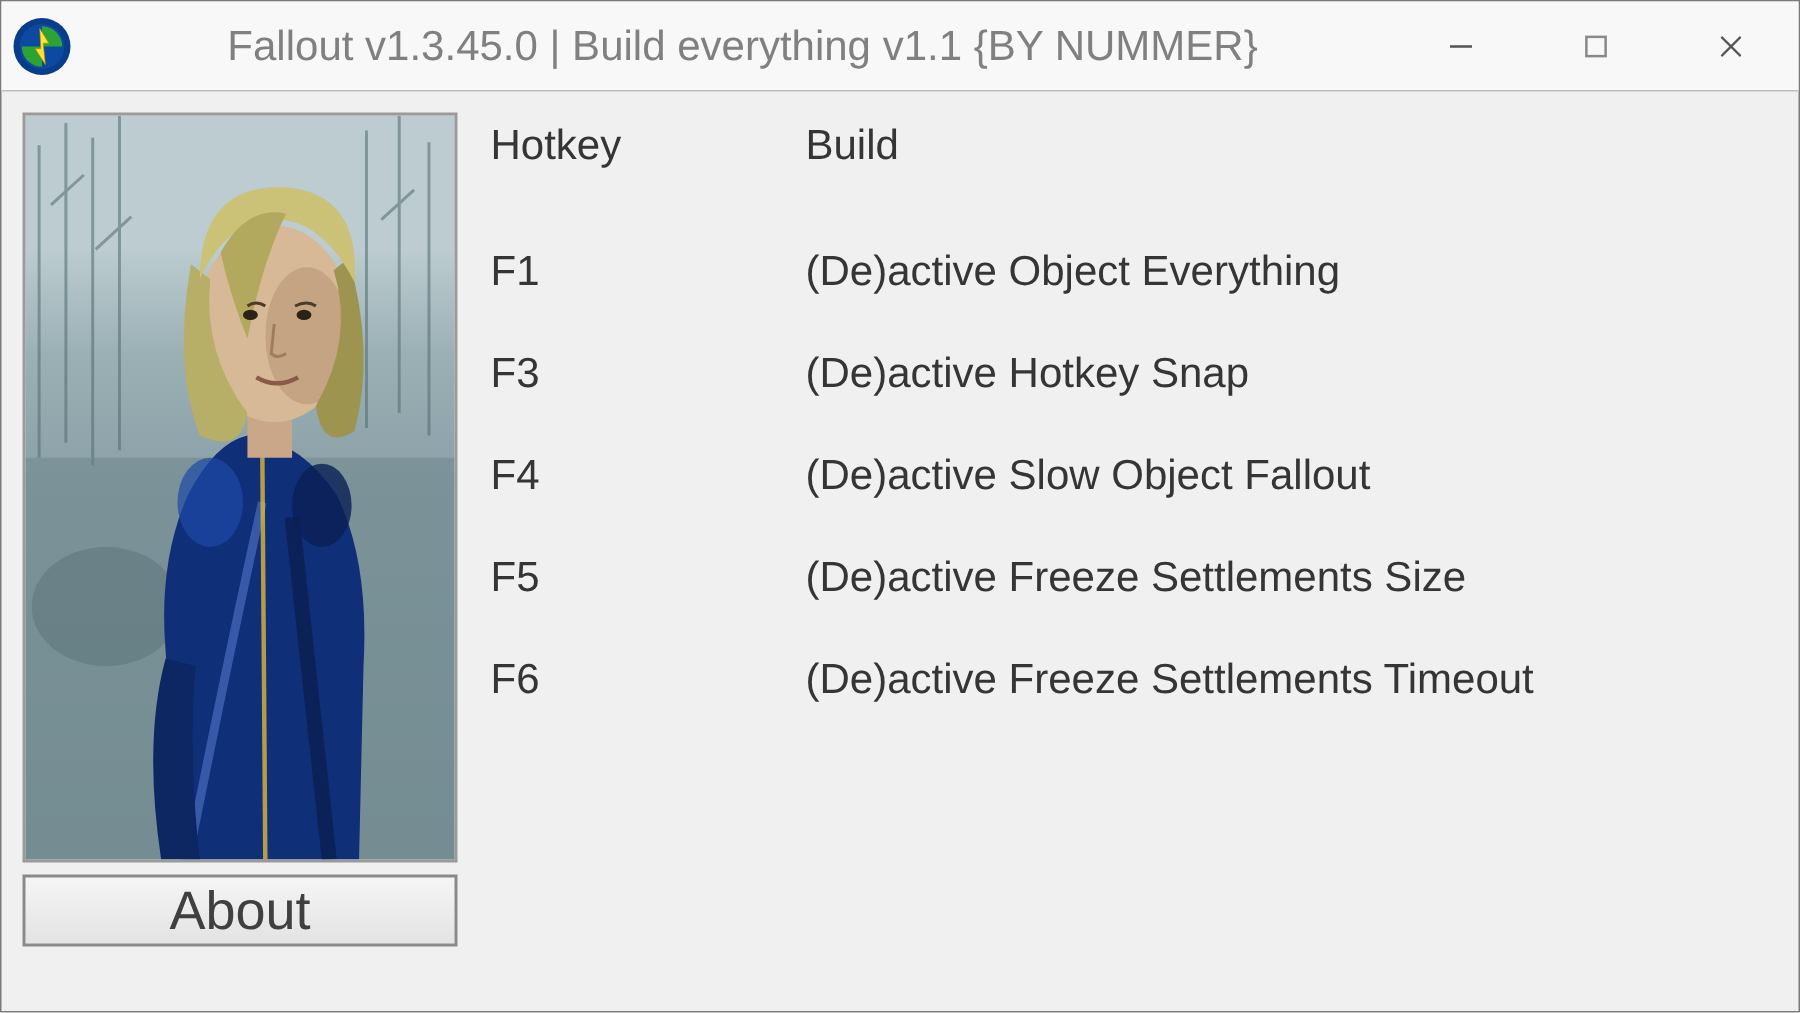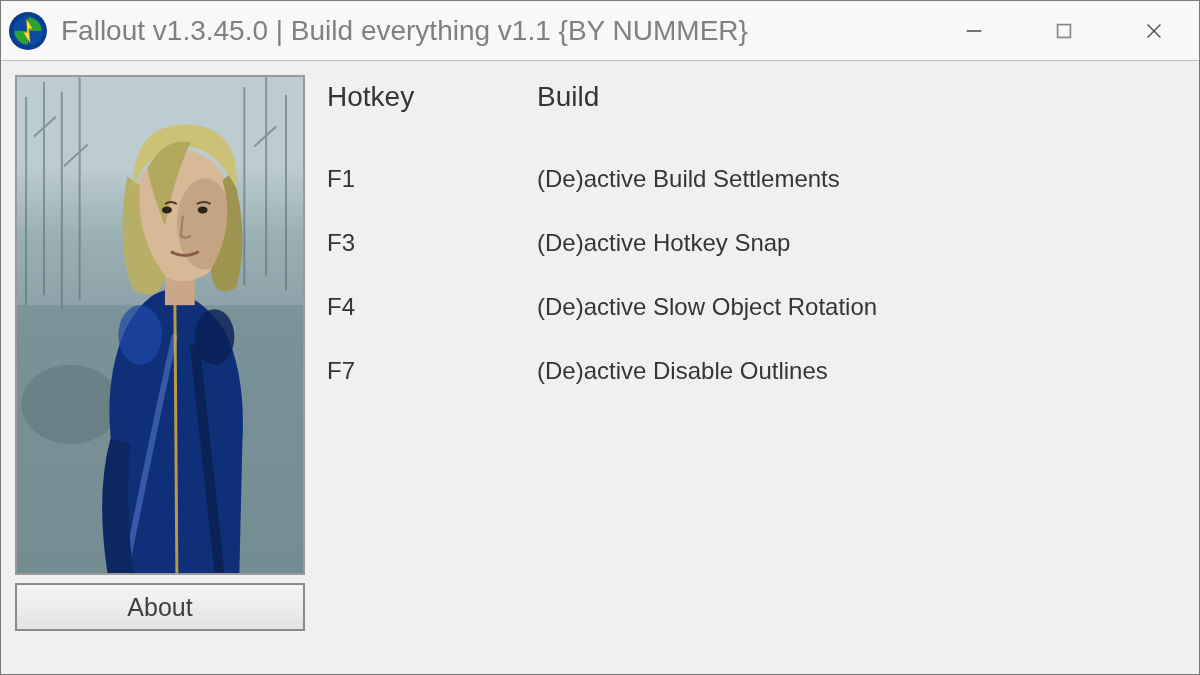--- a/index.html
+++ b/index.html
@@ -39,20 +39,21 @@
       margin-right: 14px;
     }
     .app-icon svg { width: 30px; height: 30px; }
     .title-text {
       font-size: 28px;
       color: #808080;
       font-weight: 400;
       flex: 1;
       white-space: nowrap;
       overflow: hidden;
+      text-align: center;
     }
     .win-controls {
       display: flex;
       height: 100%;
     }
     .win-btn {
       width: 90px;
       display: flex;
       align-items: center;
       justify-content: center;
@@ -84,21 +85,21 @@
         #7d9599 100%);
       position: relative;
       overflow: hidden;
     }
     .char-image svg { position: absolute; inset: 0; width: 100%; height: 100%; }
     .about-btn {
       margin-top: 8px;
       height: 48px;
       background: linear-gradient(#f5f5f5, #e3e3e3);
       border: 2px solid #8a8a8a;
-      font-size: 25px;
+      font-size: 36px;
       color: #404040;
       display: flex;
       align-items: center;
       justify-content: center;
       cursor: pointer;
       font-family: inherit;
     }
     .right-panel {
       flex: 1;
       padding-top: 6px;
@@ -106,21 +107,21 @@
     table { width: 100%; border-collapse: collapse; }
     th {
       text-align: left;
       font-weight: 400;
       font-size: 28px;
       color: #353535;
       padding-bottom: 34px;
     }
     th:first-child { width: 210px; }
     td {
-      font-size: 24px;
+      font-size: 28px;
       color: #353535;
       padding: 18px 0;
       vertical-align: top;
     }
     td:first-child { width: 210px; }
   </style>
 </head>
 <body>
 
 <div class="window">
@@ -213,31 +214,35 @@
       <table>
         <thead>
           <tr>
             <th>Hotkey</th>
             <th>Build</th>
           </tr>
         </thead>
         <tbody>
           <tr>
             <td>F1</td>
-            <td>(De)active Build Settlements</td>
+            <td>(De)active Object Everything</td>
           </tr>
           <tr>
             <td>F3</td>
             <td>(De)active Hotkey Snap</td>
           </tr>
           <tr>
             <td>F4</td>
-            <td>(De)active Slow Object Rotation</td>
-          </tr>
-          <tr>
-            <td>F7</td>
-            <td>(De)active Disable Outlines</td>
+            <td>(De)active Slow Object Fallout</td>
+          </tr>
+          <tr>
+            <td>F5</td>
+            <td>(De)active Freeze Settlements Size</td>
+          </tr>
+          <tr>
+            <td>F6</td>
+            <td>(De)active Freeze Settlements Timeout</td>
           </tr>
         </tbody>
       </table>
     </div>
   </div>
 </div>
 
 </body></html>

